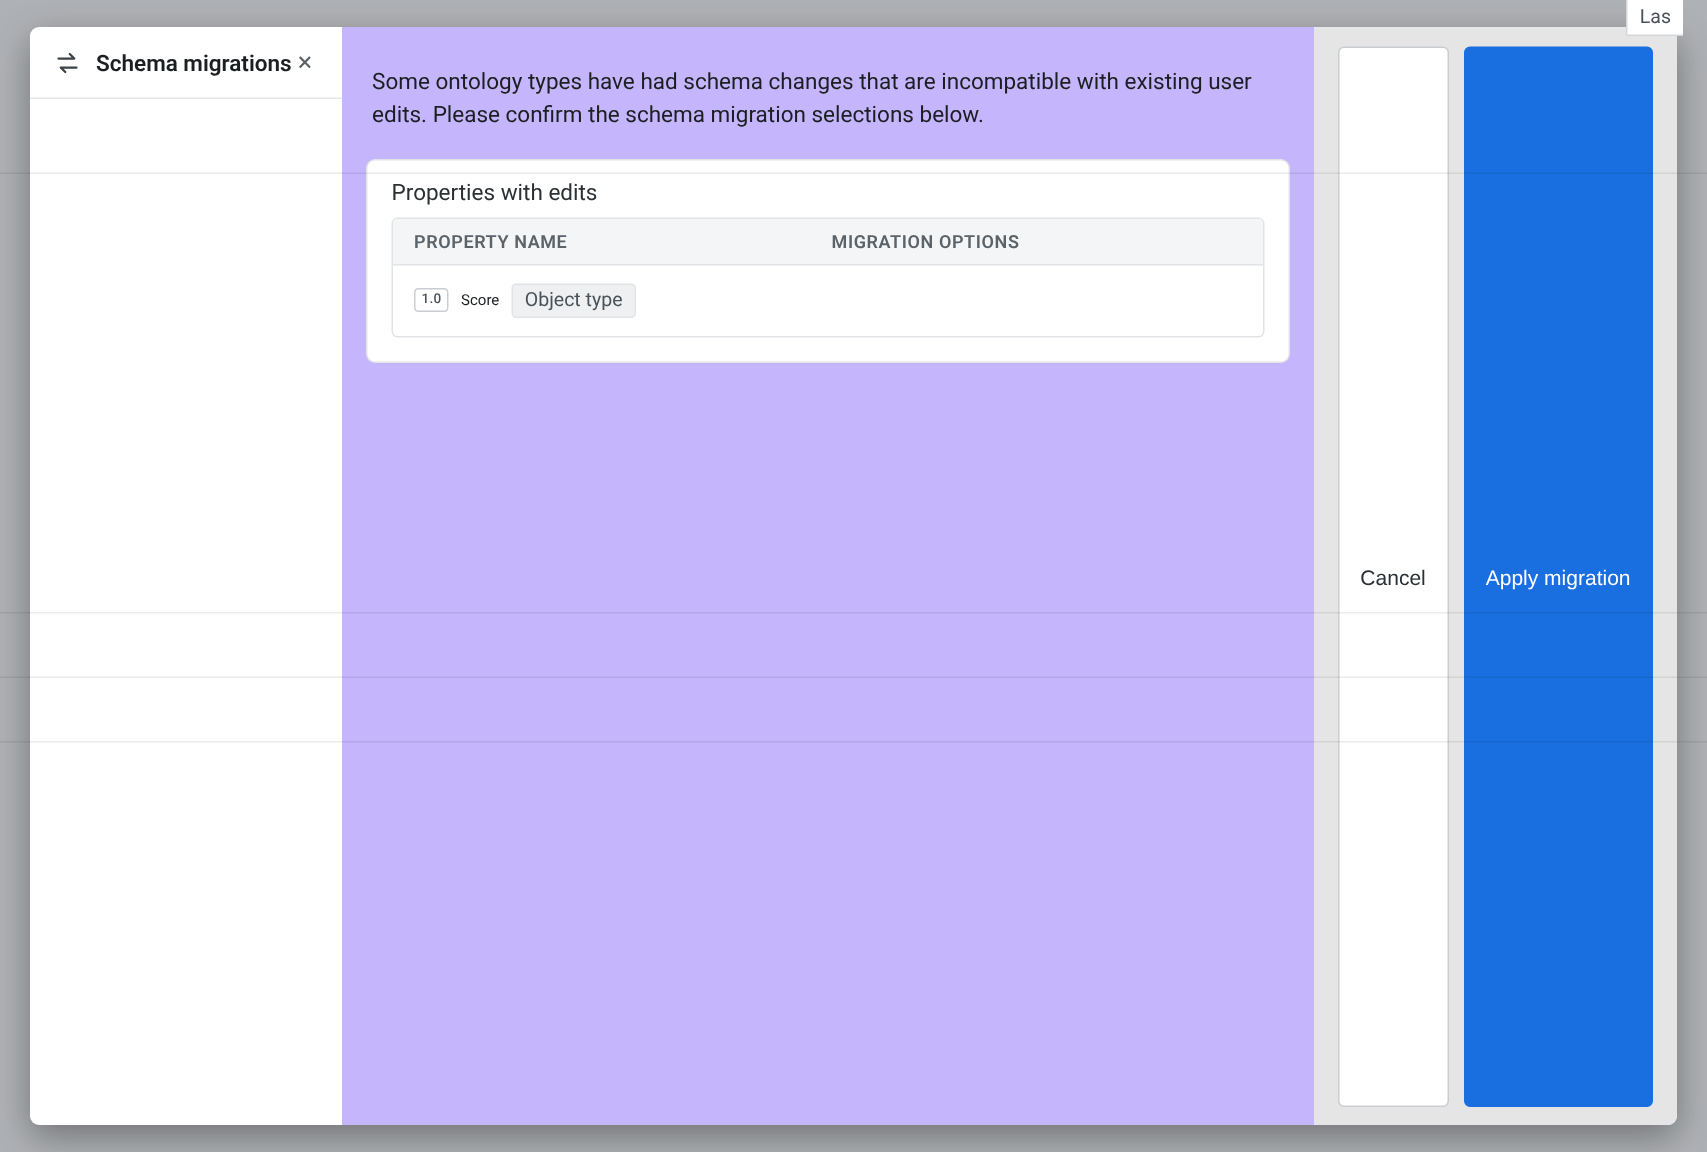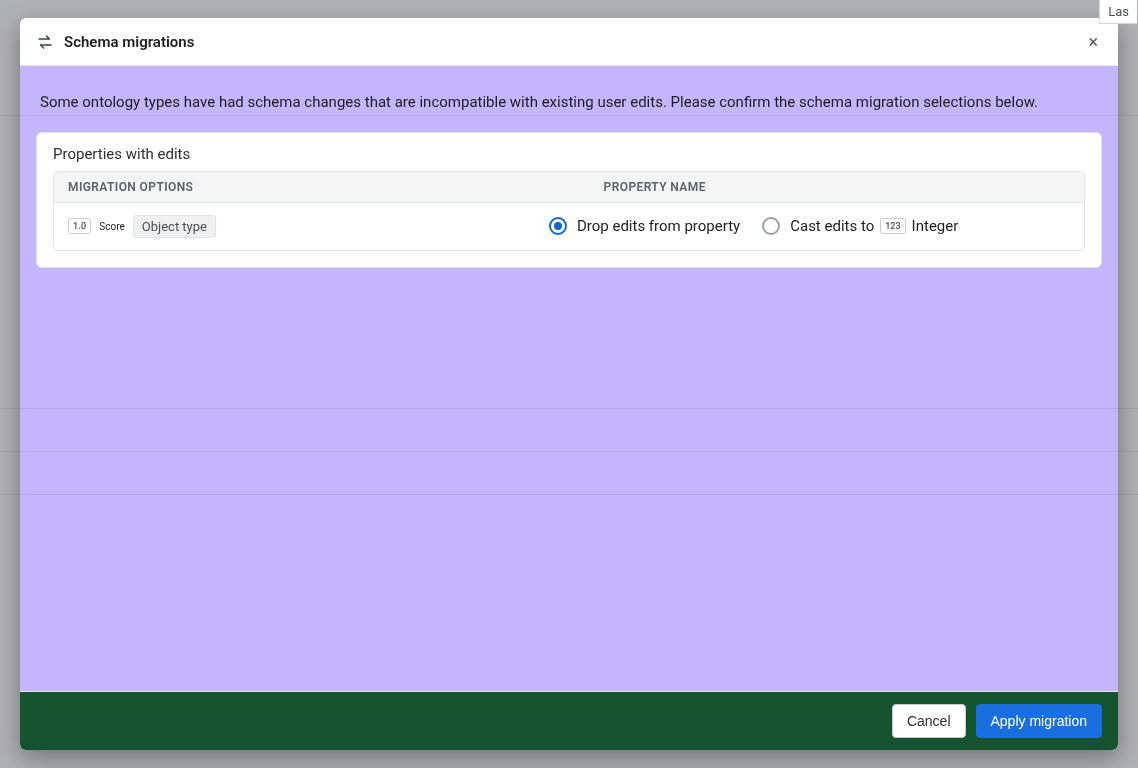--- a/index.html
+++ b/index.html
@@ -15,39 +15,38 @@
     inset: 0;
     background: rgba(88, 94, 99, 0.45);
     display: flex;
     justify-content: center;
     align-items: flex-start;
     padding-top: 18px;
     overflow: hidden;
   }
   .bg-frag {
     position: absolute;
-    top: 0; right: 1px;
+    top: 0; right: 16px;
     background: #fff;
     border: 1px solid #d5d8da;
     border-right: none;
     border-top: none;
     padding: 4px 8px;
     color: #4a5257;
     font-size: 13px;
   }
   .bg-strip { position:absolute; left:0; right:0; height:1px; background:rgba(0,0,0,0.08);}
   .modal {
     width: 1098px;
     max-width: calc(100% - 40px);
     height: 732px;
     background: #fff;
     border-radius: 6px;
     box-shadow: 0 8px 24px rgba(0,0,0,0.35);
     display: flex;
-    flex-direction: column;
     overflow: hidden;
   }
   .modal-header {
     height: 48px;
     display: flex;
     align-items: center;
     padding: 0 16px;
     border-bottom: 1px solid #e5e7e9;
   }
   .modal-header .icon { color:#3a4247; margin-right:10px; display:flex; align-items:center;}
@@ -135,21 +134,21 @@
   .type-tag {
     border:1px solid #c9cdd1; background:#fff; border-radius:3px;
     font-size:9px; padding:2px 4px; color:#4a5257; font-weight:500;
   }
   .modal-footer {
     border-top: 1px solid #e5e7e9;
     padding: 12px 16px;
     display:flex;
     justify-content:flex-end;
     gap:10px;
-    background:#14532d;
+    background:#e5e5e5;
   }
   .btn {
     display:inline-flex; align-items:center; justify-content:center;
     padding: 8px 14px; border-radius:4px; font-size:14px; cursor:pointer;
     border:1px solid #c9cdd1; background:#fff; color:#2a3034;
   }
   .btn-primary {
     background:#1a6fe0; border-color:#1a6fe0; color:#fff; font-weight:500;
   }
 </style>
@@ -178,44 +177,30 @@
     <div class="modal-body">
       <div class="intro">Some ontology types have had schema changes that are incompatible with existing user edits. Please confirm the schema migration selections below.</div>
 
       <div class="section">
 
         <div class="section-sub">Properties with edits</div>
 
         <div class="table-wrap">
           <div class="table">
             <div class="thead">
+              <div class="th col-prop">PROPERTY NAME</div>
               <div class="th col-opts">MIGRATION OPTIONS</div>
-              <div class="th col-prop">PROPERTY NAME</div>
             </div>
 
             <div class="trow">
               <div class="prop-cell">
                 <span class="type-badge small">1.0</span>
                 <span class="prop-name">Score</span>
                 <span class="chip">Object type</span>
               </div>
-              <div class="opts-cell">
-                <div class="radio-opt">
-                  <span class="radio selected"></span>
-                  <span class="radio-label">Drop edits from property</span>
-                </div>
-                <div class="radio-opt">
-                  <span class="radio"></span>
-                  <span class="radio-label">
-                    <span>Cast edits to</span>
-                    <span class="type-tag">123</span>
-                    <span>Integer</span>
-                  </span>
-                </div>
-              </div>
             </div>
 
           </div>
         </div>
       </div>
     </div>
 
     <div class="modal-footer">
       <button class="btn">Cancel</button>
       <button class="btn btn-primary">Apply migration</button>

